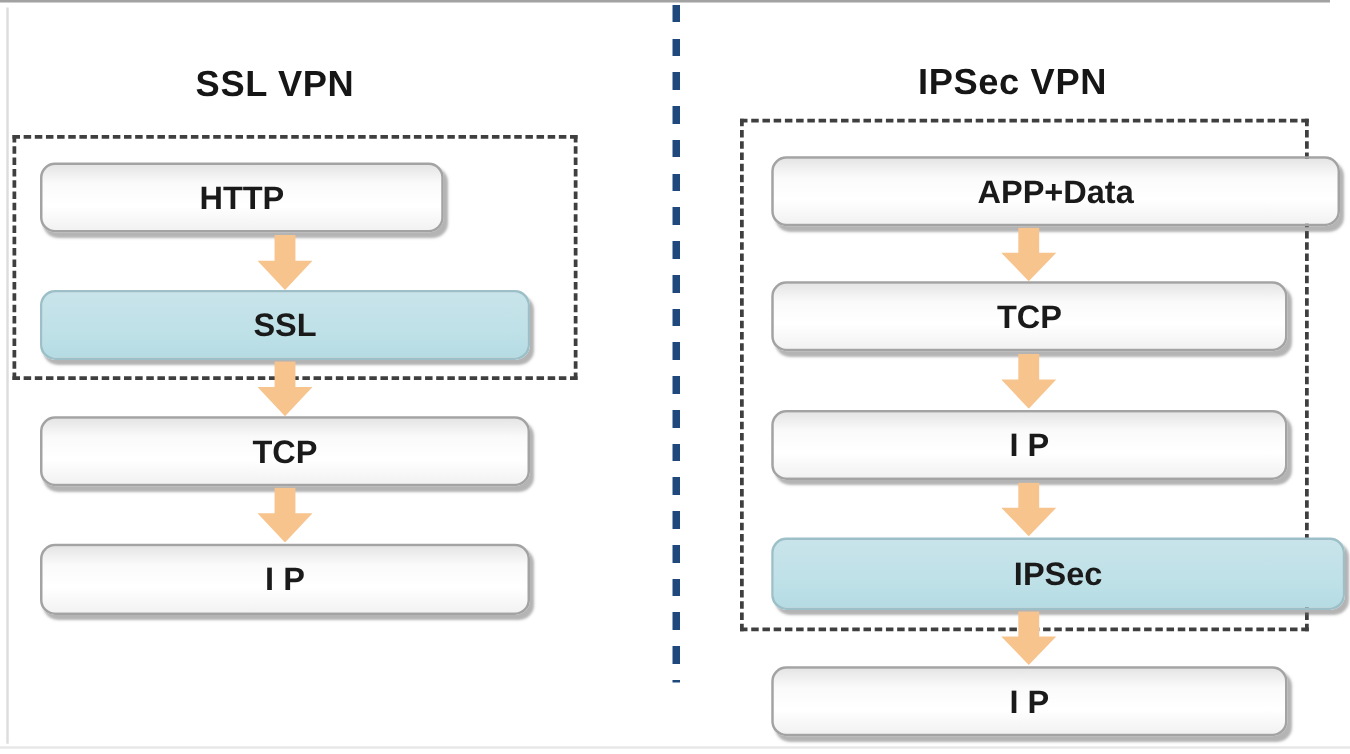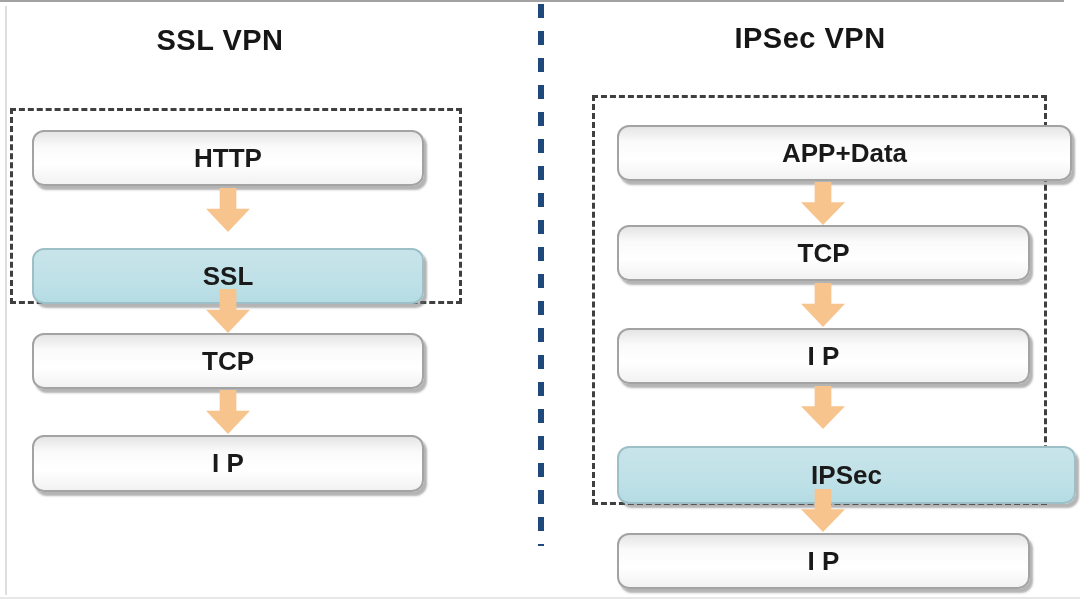--- a/index.html
+++ b/index.html
@@ -7,38 +7,37 @@
     position:relative;width:1080px;height:603px;background:#ffffff;overflow:hidden;
     font-family:"Liberation Sans",sans-serif;color:var(--text,#1a1a1a);
   }
   .frame-line{position:absolute;}
   .divider{
     position:absolute;left:538px;top:4px;width:6px;height:542px;
     background:repeating-linear-gradient(to bottom,var(--divider,#1F497D) 0 14px,transparent 14px 27px);
   }
   .panel-title{
     position:absolute;text-align:center;font-weight:bold;font-size:29px;
-    color:#161616;letter-spacing:0.5px;
+    color:#161616;letter-spacing:0.5px;margin-top:28px;
   }
   .dashed-group{
     position:absolute;box-sizing:border-box;
     border:3px dashed var(--dashed-outline,#3f3f3f);
   }
   .pbox{
     position:absolute;box-sizing:border-box;
     border:2px solid #a3a3a3;border-radius:12px;
     background:linear-gradient(180deg,#e5e5e5 0%,#fafafa 28%,#ffffff 62%,#f2f2f2 100%);
     box-shadow:3px 4px 2px rgba(105,105,105,0.5);
     display:flex;align-items:center;justify-content:center;
     font-weight:bold;font-size:26px;color:var(--text,#1a1a1a);
   }
   .pbox.highlight{
     background:linear-gradient(180deg,#c8e4ea 0%,var(--highlight-box,#BDE0E7) 70%,#b5dbe3 100%);
     border-color:#9dc0c8;
-    margin-top:16px;
   }
   .arrow{
     position:absolute;background:var(--arrow,#F8C48D);
     clip-path:polygon(31% 0,69% 0,69% 47%,100% 47%,50% 100%,0 47%,31% 47%);
   }
 </style>
 </head>
 <body>
 
 <div class="stage">
@@ -46,21 +45,21 @@
   <div class="frame-line" style="left:0;top:0;width:1064px;height:2px;background:#a2a2a2;"></div>
   <div class="frame-line" style="left:5px;top:6px;width:2px;height:589px;background:#dedede;"></div>
   <div class="frame-line" style="left:0;top:597px;width:1080px;height:2px;background:#e7e7e7;"></div>
 
   <div class="divider"></div>
 
   <div class="panel-title" style="left:0;top:24px;width:440px;">SSL VPN</div>
 
   <div class="dashed-group" style="left:10px;top:108px;width:452px;height:196px;"></div>
 
-  <div class="pbox" style="left:32px;top:130px;width:392px;height:56px;">
+  <div class="pbox" style="left:32px;top:130px;width:323px;height:56px;">
     <span>HTTP</span>
   </div>
 
   <div class="arrow" style="left:206px;top:188px;width:44px;height:44px;"></div>
 
   <div class="pbox highlight" style="left:32px;top:232px;width:392px;height:56px;">
     <span>SSL</span>
   </div>
 
   <div class="arrow" style="left:206px;top:289px;width:44px;height:44px;"></div>

